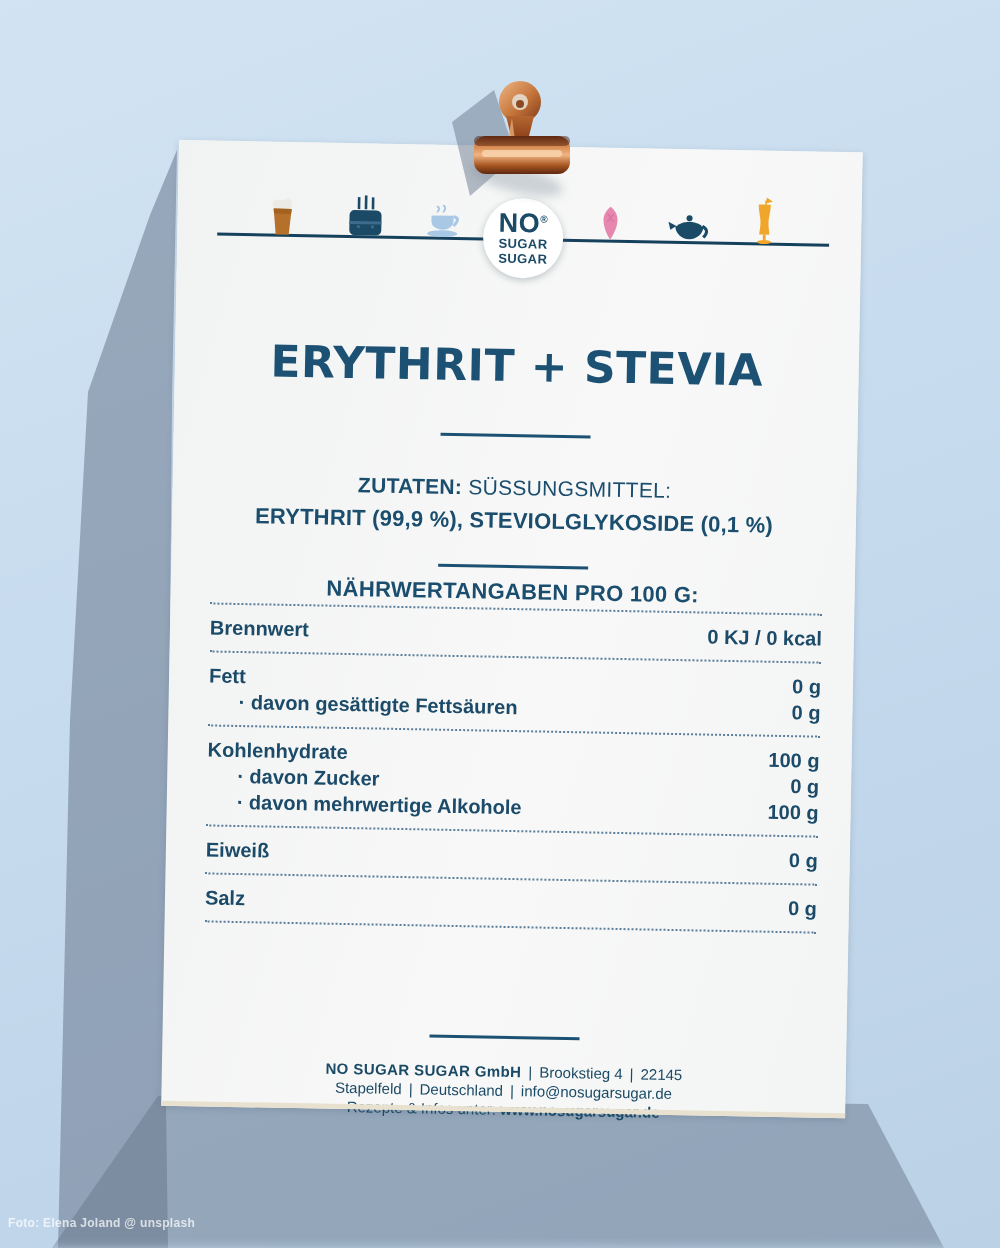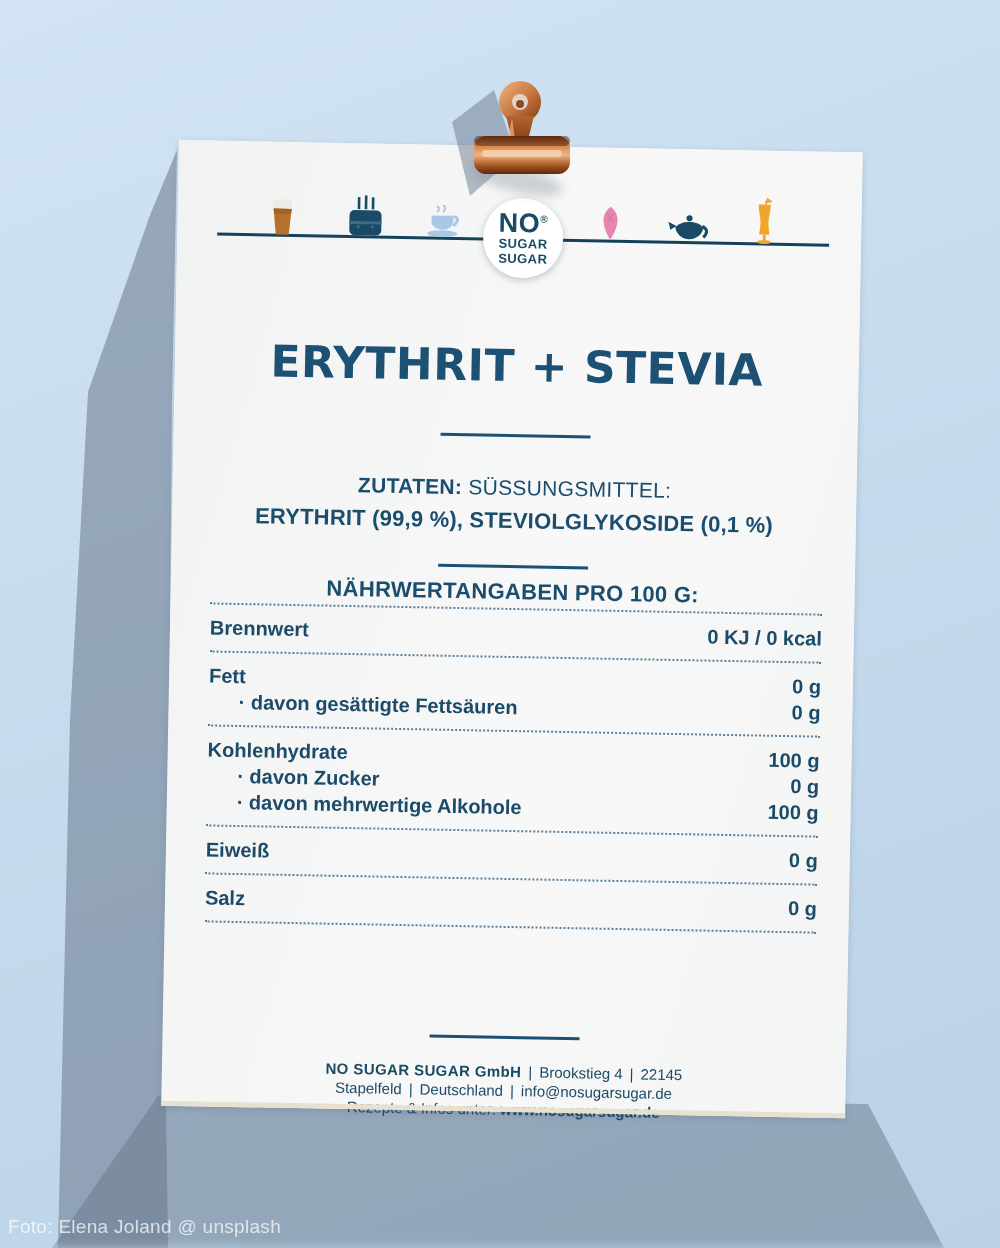--- a/index.html
+++ b/index.html
@@ -58,21 +58,21 @@
   .footer{position:absolute;left:0;top:916px;width:100%;text-align:center;color:#1b4a66;
     font-size:15px;line-height:19px;}
   .footer .company{font-weight:700;letter-spacing:.4px;}
   .footer .sep{padding:0 7px;}
   .footer .site{font-weight:700;}
 
   
   .clip{position:absolute;left:468px;top:78px;z-index:4;}
 
   .credit{position:absolute;left:8px;top:1216px;z-index:5;
-    font-size:19px;font-weight:400;color:rgba(255,255,255,.72);letter-spacing:.3px;}
+    font-size:12px;font-weight:700;color:rgba(255,255,255,.72);letter-spacing:.3px;}
 </style>
 </head>
 <body>
 
 <div class="stage">
 
   <div class="layer shadow-left"></div>
   <div class="layer shadow-bottom"></div>
 
   <div class="paper">

